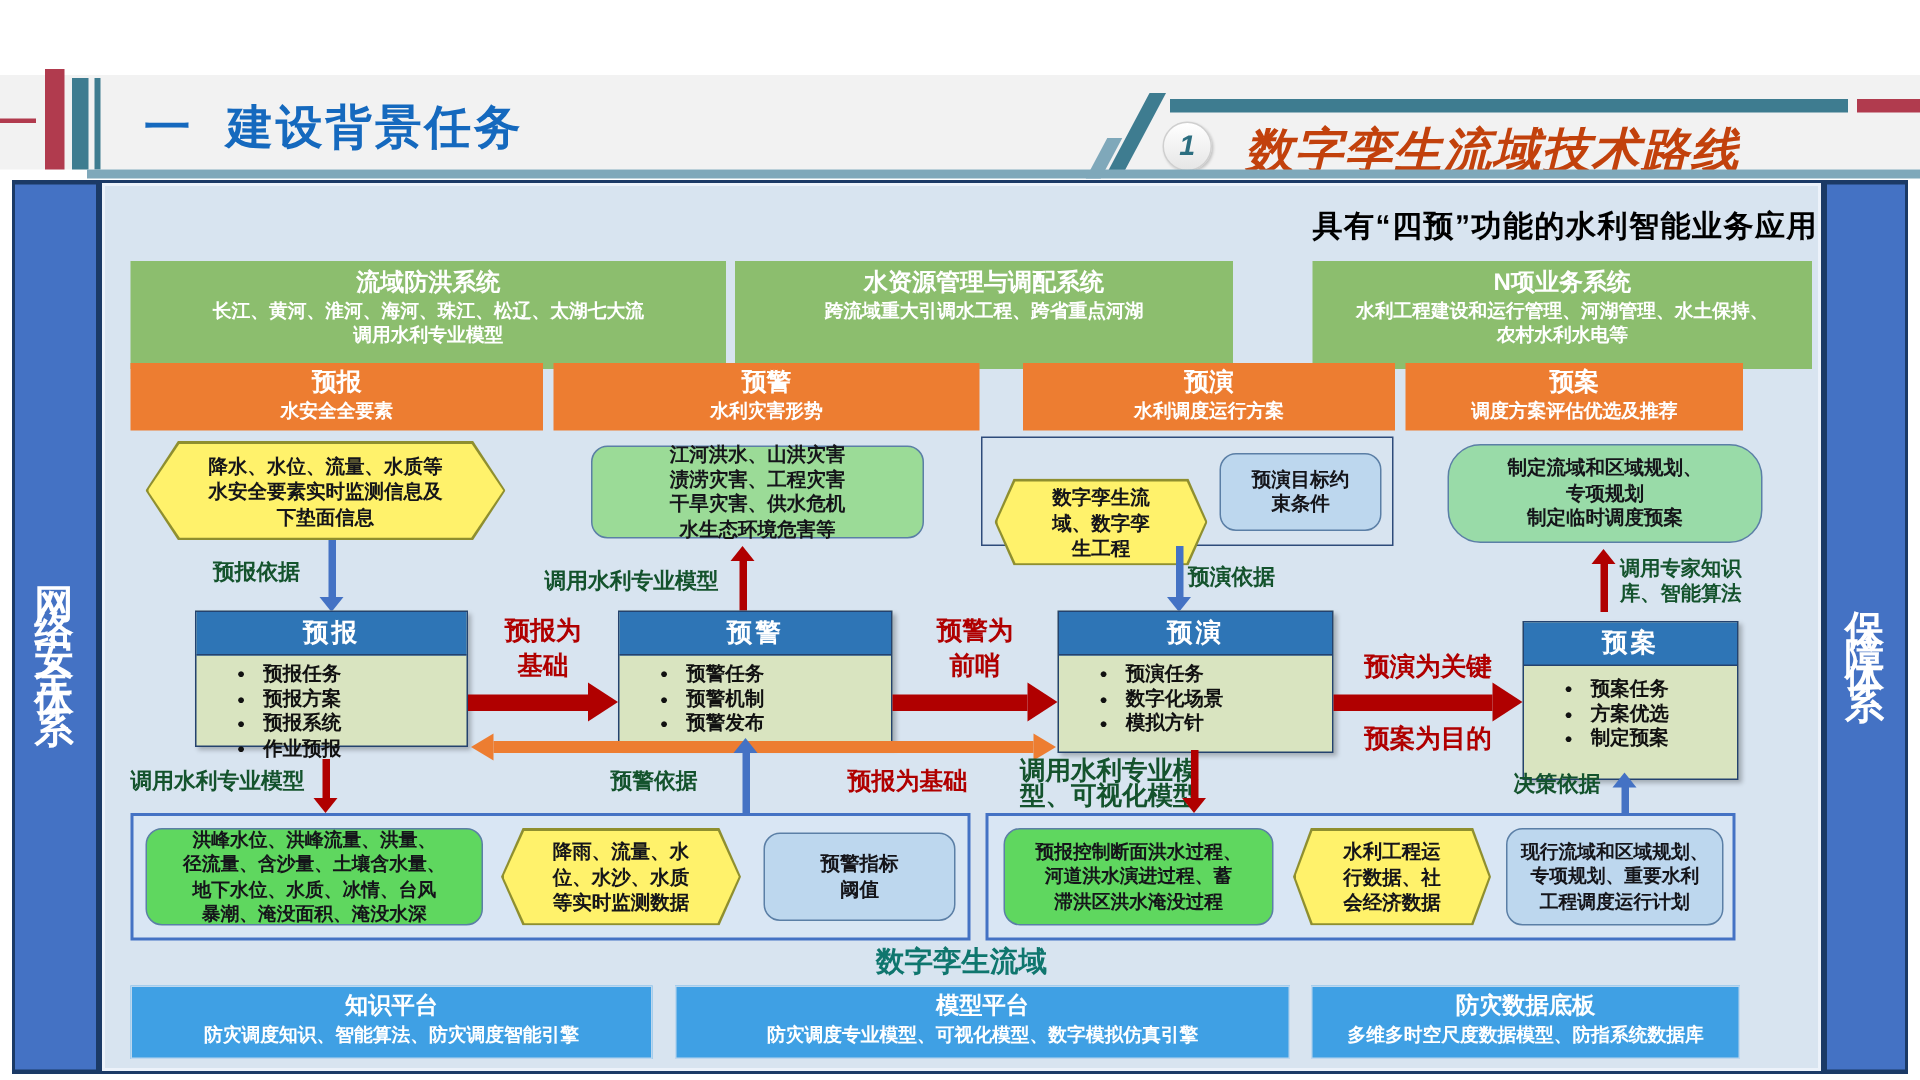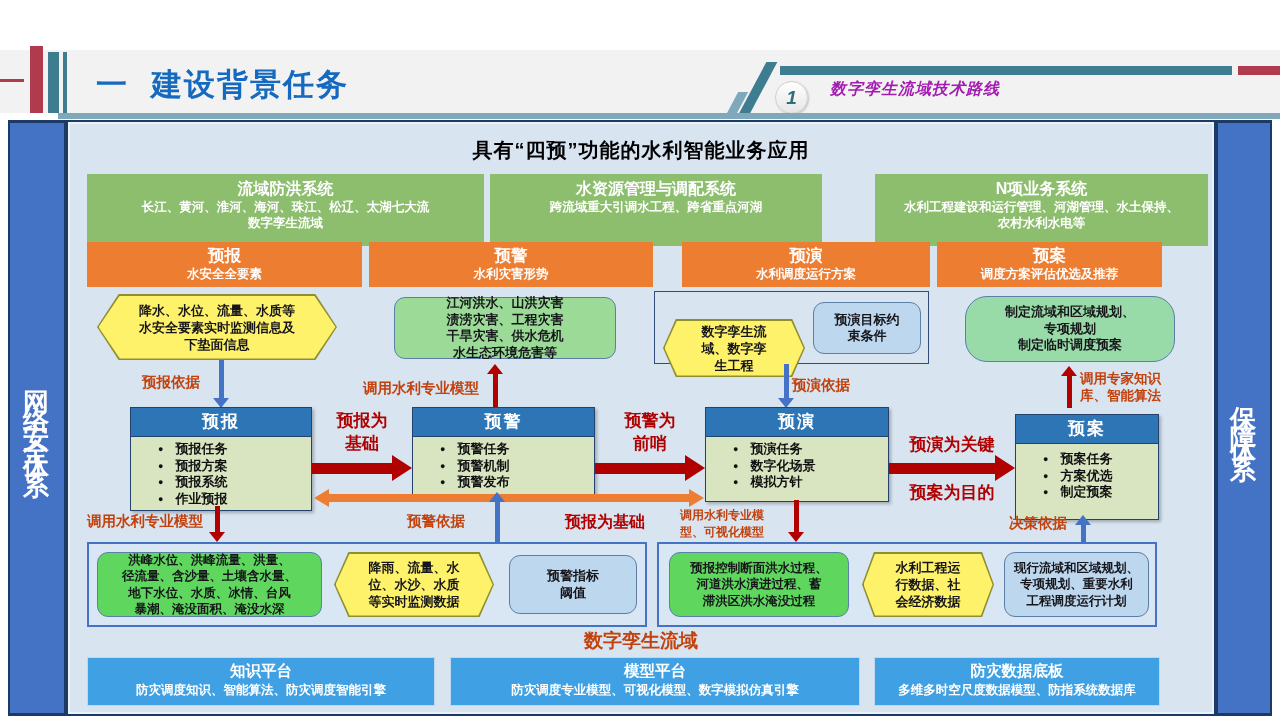--- a/index.html
+++ b/index.html
@@ -12,31 +12,31 @@
   .red-bar{position:absolute;left:30px;top:46px;width:13px;height:67px;background:#B13B4E;}
   .teal-bar-a{position:absolute;left:48px;top:52px;width:11px;height:61px;background:#3E7C90;}
   .teal-bar-b{position:absolute;left:63px;top:52px;width:4px;height:61px;background:#3E7C90;}
   .hdr-title{position:absolute;left:96px;top:64px;font-size:31px;font-weight:bold;color:#1569BE;display:flex;gap:22px;letter-spacing:2px;}
   .bottom-bar{position:absolute;left:58px;top:113px;width:1222px;height:6px;background:#7FA8BA;}
   .teal-hbar{position:absolute;left:780px;top:66px;width:452px;height:9px;background:#3E7C90;}
   .red-hbar{position:absolute;left:1238px;top:66px;width:42px;height:9px;background:#B13B4E;}
   .slant-dark{position:absolute;left:752px;top:62px;width:11px;height:54px;background:#3E7C90;transform:skewX(-28deg);}
   .slant-light{position:absolute;left:731px;top:92px;width:10px;height:27px;background:#7FA8BA;transform:skewX(-28deg);}
   .badge{position:absolute;left:775px;top:81px;width:31px;height:31px;border-radius:50%;background:linear-gradient(#ffffff,#e6e6e6);border:1px solid #cfcfcf;box-shadow:1px 1px 2px rgba(0,0,0,.2);color:#2C6E80;font-weight:bold;font-style:italic;font-size:19px;display:flex;align-items:center;justify-content:center;}
-  .hdr-sub{position:absolute;left:830px;top:79px;font-size:16px;font-weight:bold;font-style:italic;color:#a21caf;letter-spacing:1px;}
+  .hdr-sub{position:absolute;left:830px;top:79px;font-size:32px;font-weight:bold;font-style:italic;color:#c2410c;letter-spacing:1px;}
   
   .frame{position:absolute;left:8px;top:120px;width:1264px;height:596px;background:#1B3A66;}
   .sidebar{position:absolute;top:3px;height:590px;width:54px;background:#4472C4;display:flex;align-items:center;justify-content:center;}
   .sidebar.left{left:2px;}
   .sidebar.right{right:2px;width:52px;}
   .vtext{writing-mode:vertical-rl;text-orientation:upright;color:#fff;font-weight:bold;font-size:26px;letter-spacing:16px;}
   .canvas{position:absolute;left:60px;top:2px;width:1146px;height:592px;background:#D8E4F0;border:2px solid #ECF2FA;box-sizing:border-box;}
   
-  .dtitle{position:absolute;top:13px;left:0;width:100%;text-align:center;font-size:20px;font-weight:bold;color:#000;letter-spacing:1px;}
-  .ptitle{position:absolute;top:504px;left:0;width:100%;text-align:center;font-size:19px;font-weight:bold;color:#c2410c;}
+  .dtitle{position:absolute;top:13px;left:0;width:100%;text-align:right;font-size:20px;font-weight:bold;color:#000;letter-spacing:1px;}
+  .ptitle{position:absolute;top:504px;left:0;width:100%;text-align:center;font-size:19px;font-weight:bold;color:#0f766e;}
   
   .sys{position:absolute;top:50px;height:72px;background:#8CBE6E;color:#fff;text-align:center;padding-top:5px;box-sizing:border-box;}
   .sys-t{font-size:16px;font-weight:bold;line-height:20px;}
   .sys-d{font-size:12.5px;font-weight:bold;line-height:16px;white-space:pre-line;}
   .stage{position:absolute;top:118px;height:45px;background:#ED7D31;color:#fff;text-align:center;padding-top:2px;box-sizing:border-box;}
   .stage-t{font-size:16.5px;font-weight:bold;line-height:22px;}
   .stage-d{font-size:12.5px;font-weight:bold;line-height:16px;}
   
   .hexb{position:absolute;background:#8F8F2F;clip-path:polygon(9% 0,91% 0,100% 50%,91% 100%,9% 100%,0 50%);}
   .hex{position:absolute;inset:1.5px;background:#FFF26B;clip-path:polygon(9% 0,91% 0,100% 50%,91% 100%,9% 100%,0 50%);display:flex;align-items:center;justify-content:center;text-align:center;font-size:13px;font-weight:bold;color:#15151a;white-space:pre-line;line-height:17px;}
@@ -48,21 +48,21 @@
   .cont3{position:absolute;border:1.5px solid #2E4B7A;box-sizing:border-box;}
   .dcont{position:absolute;top:418px;height:85px;border:2px solid #4472C4;background:#D9E6F4;box-sizing:border-box;}
   
   .core{position:absolute;border:1.5px solid #24426E;background:#D9E4C0;box-shadow:2px 2px 3px rgba(0,0,0,.25);box-sizing:border-box;}
   .core-head{height:28px;background:#2E75B6;color:#fff;font-weight:bold;font-size:17px;text-align:center;line-height:28px;border-bottom:1.5px solid #24426E;letter-spacing:2px;}
   .core-body{padding:4px 0 0 27px;box-sizing:border-box;}
   .core-item{font-size:13px;font-weight:bold;line-height:16.5px;color:#111;}
   .core-item::before{content:"●";font-size:9px;margin-right:12px;vertical-align:1px;}
   
   .flab{position:absolute;color:#B00000;font-weight:bold;font-size:17px;text-align:center;line-height:23px;white-space:pre-line;}
-  .klab{position:absolute;font-size:14.5px;font-weight:bold;color:#c2410c;white-space:pre-line;line-height:17px;}
+  .klab{position:absolute;font-size:14.5px;font-weight:bold;color:#14532d;white-space:pre-line;line-height:17px;}
   
   .farrow{position:absolute;height:26px;}
   .farrow .fbody{position:absolute;left:0;right:20px;top:7.5px;height:11px;background:#B00000;}
   .farrow .fhead{position:absolute;right:0;top:0;width:0;height:0;border-top:13px solid transparent;border-bottom:13px solid transparent;border-left:20px solid #B00000;}
   .odarrow{position:absolute;height:18px;}
   .odarrow .obody{position:absolute;left:15px;right:15px;top:5px;height:8px;background:#ED7D31;}
   .odarrow .ohl{position:absolute;left:0;top:0;width:0;height:0;border-top:9px solid transparent;border-bottom:9px solid transparent;border-right:15px solid #ED7D31;}
   .odarrow .ohr{position:absolute;right:0;top:0;width:0;height:0;border-top:9px solid transparent;border-bottom:9px solid transparent;border-left:15px solid #ED7D31;}
   .varr{position:absolute;width:16px;color:#4472C4;}
   .varr.red{color:#B00000;}
@@ -105,21 +105,21 @@
     <div class="sidebar right">
       <span class="vtext">保障体系</span>
     </div>
 
     <div class="canvas">
       <div class="dtitle">具有“四预”功能的水利智能业务应用</div>
 
       <div class="sys" style="left:17px;width:397px;">
         <div class="sys-t">流域防洪系统</div>
         <div class="sys-d">长江、黄河、淮河、海河、珠江、松辽、太湖七大流
-数字孪生流域</div>
+调用水利专业模型</div>
       </div>
       <div class="sys" style="left:420px;width:332px;">
         <div class="sys-t">水资源管理与调配系统</div>
         <div class="sys-d">跨流域重大引调水工程、跨省重点河湖</div>
       </div>
       <div class="sys" style="left:757px;width:333px;margin-left:48px;">
         <div class="sys-t">N项业务系统</div>
         <div class="sys-d">水利工程建设和运行管理、河湖管理、水土保持、
 农村水利水电等</div>
       </div>
@@ -183,21 +183,21 @@
 
       <div class="klab" style="left:1010px;top:246px;font-size:13.5px;">调用专家知识
 库、智能算法</div>
       <div class="varr up red" style="left:991px;top:242px;height:42px;">
           <i class="stem"></i>
           <i class="tip"></i>
         </div>
 
       <div class="core" style="left:60px;top:283px;width:182px;">
         <div class="core-head">预报</div>
-        <div class="core-body" style="height:73px;">
+        <div class="core-body" style="height:60px;">
             <div class="core-item">预报任务</div>
             <div class="core-item">预报方案</div>
             <div class="core-item">预报系统</div>
             <div class="core-item">作业预报</div>
           </div>
       </div>
       <div class="core" style="left:342px;top:283px;width:183px;">
         <div class="core-head">预警</div>
         <div class="core-body" style="height:60px;border-radius:15px;">
             <div class="core-item">预警任务</div>
@@ -256,21 +256,21 @@
         </div>
 
       <div class="klab" style="left:337px;top:389px;">预警依据</div>
       <div class="varr up blue" style="left:419px;top:368px;height:50px;">
           <i class="stem"></i>
           <i class="tip"></i>
         </div>
 
       <div class="flab" style="left:470px;top:386px;width:130px;font-size:16px;">预报为基础</div>
 
-      <div class="klab" style="left:610px;top:383px;font-size:12px;">调用水利专业模
+      <div class="klab" style="left:610px;top:383px;font-size:17px;font-family:Liberation Mono, monospace;">调用水利专业模
 型、可视化模型</div>
       <div class="varr down red" style="left:718px;top:376px;height:42px;">
           <i class="stem"></i>
           <i class="tip"></i>
         </div>
 
       <div class="klab" style="left:939px;top:391px;">决策依据</div>
       <div class="varr up blue" style="left:1005px;top:391px;height:27px;">
           <i class="stem"></i>
           <i class="tip"></i>

